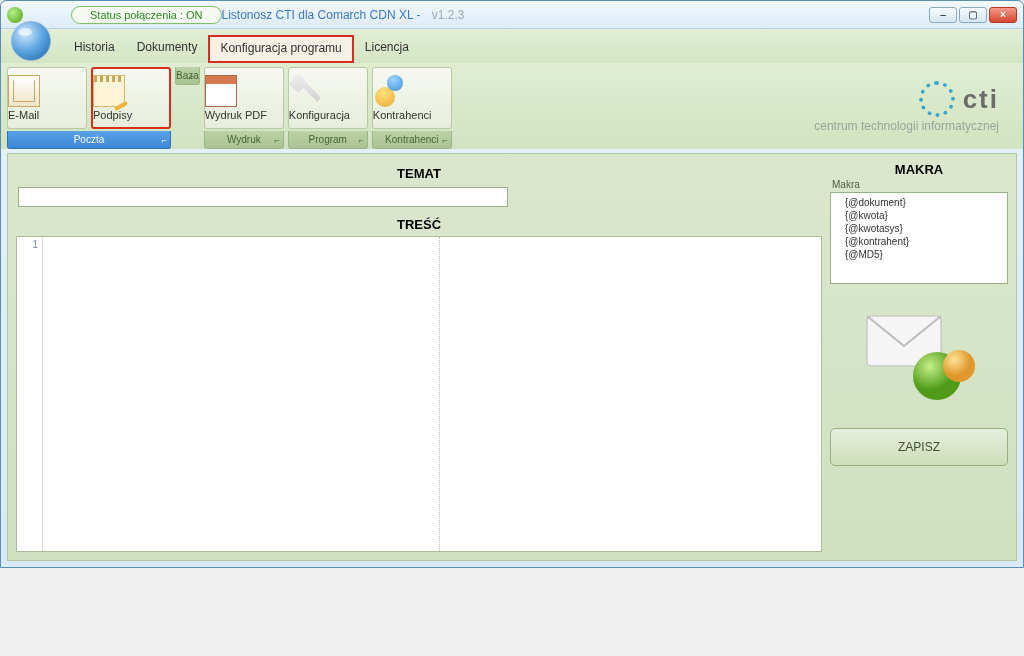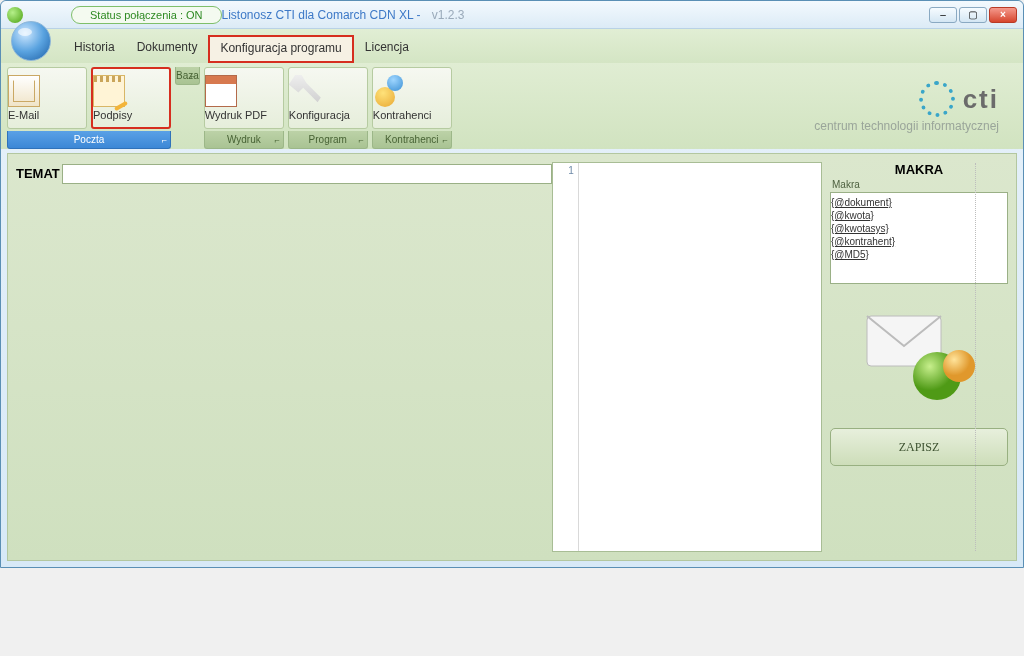--- a/index.html
+++ b/index.html
@@ -33,33 +33,33 @@
   .grouplabel { height:18px; background: linear-gradient(to bottom,#bcd2a7,#a9c393); color:#476234; font-size:10px; display:flex; align-items:center; justify-content:center; border:1px solid #9cb788; border-top:none; border-radius:0 0 3px 3px; position:relative; }
   .grouplabel.blue { background: linear-gradient(to bottom,#5aa1e6,#3c87d6); color:#fff; border-color:#2f72ba;}
   .grouplabel .dlg { position:absolute; right:3px; font-size:9px; }
   .ctilogo { margin-left:auto; padding:14px 18px 0 0; text-align:right; color:#6b6b6b;}
   .ctilogo .mark{display:inline-flex;align-items:center;gap:8px;}
   .ctisun{width:36px;height:36px;border:4px dotted #3aa6c9;border-radius:50%;}
   .ctitxt{font-size:26px;font-weight:600;letter-spacing:2px;}
   .ctisub{font-size:12px;color:#9aa59a;margin-top:-2px;}
 
   .content { position:absolute; top:152px; left:6px; right:6px; bottom:6px; background: linear-gradient(to bottom,#dbe7cd,#cfe0bf); border:1px solid #b3c7a0; padding:8px; display:flex; gap:8px;}
-  .leftpane{ flex:1; display:flex; flex-direction:row;}
+  .leftpane{ flex:1; display:flex; flex-direction:column;}
   .sectlabel{ font-weight:bold; font-size:13px; text-align:center; padding:4px 0;}
   .tematinput{ width:490px; height:20px; border:1px solid #9ab086; background:#fff; margin:2px 0 6px 2px; outline:none; padding:0 4px; font-size:12px;}
   .tresc{ flex:1; background:#fff; border:1px solid #a8bd95; display:flex;}
   .gutter{ width:26px; border-right:1px solid #d9d9d9; background:#fff; color:#6e8aa8; font-size:10px; text-align:right; padding:2px 4px 0 0;}
   .editor{ flex:1; position:relative;}
   .editor .vline{ position:absolute; left:396px; top:0; bottom:0; border-left:1px dotted #bdbdbd;}
   .rightpane{ width:178px; display:flex; flex-direction:column;}
   .makratitle{ font-weight:bold; font-size:13px; text-align:center;}
   .makrasub{ font-size:10px; color:#4e6140; margin:2px 0 2px 2px;}
-  .macrolist{ height:92px; background:#fff; border:1px solid #9ab086; font-size:10px; line-height:13px; padding:3px 0; color:#333;text-decoration:underline;}
+  .macrolist{ height:92px; background:#fff; border:1px solid #9ab086; font-size:10px; line-height:13px; padding:3px 14px; color:#333;}
   .bigicon{ flex:0 0 auto; display:flex; align-items:center; justify-content:center; margin:26px 0 18px;}
-  .savebtn{ height:38px; background: linear-gradient(to bottom,#e7efdc,#cdddb9); border:1px solid #98b081; border-radius:5px; font-size:12px; color:#3d5230; cursor:pointer;font-family:Liberation Serif, serif;}
+  .savebtn{ height:38px; background: linear-gradient(to bottom,#e7efdc,#cdddb9); border:1px solid #98b081; border-radius:5px; font-size:12px; color:#3d5230; cursor:pointer;}
 
   
   .ico-email{background:linear-gradient(#fff,#f0e4c8);border:1px solid #caa864;position:relative;}
   .ico-email::after{content:"";position:absolute;inset:4px;border:1px solid #caa864;clip-path:polygon(0 0,50% 55%,100% 0,100% 100%,0 100%);}
   .ico-note{background:#fff4d6;border:1px solid #d8b666;position:relative;}
   .ico-note::before{content:"";position:absolute;top:0;left:0;right:0;height:6px;background:repeating-linear-gradient(90deg,#caa55a 0 3px,transparent 3px 6px);}
   .ico-note::after{content:"";position:absolute;right:-4px;bottom:-2px;width:14px;height:4px;background:#f3b43a;border-radius:2px;transform:rotate(-30deg);}
   .ico-db{background:radial-gradient(ellipse at 50% 20%,#dfe6ec,#9fb0bd);border-radius:6px/10px;border:1px solid #8a9aa7;}
   .ico-cal{background:#fff;border:1px solid #b36a4a;position:relative;}
   .ico-cal::before{content:"";position:absolute;top:0;left:0;right:0;height:8px;background:#d7794f;}
@@ -148,20 +148,21 @@
       </span>
       <div class="ctisub">centrum technologii
 informatycznej</div>
     </div>
   </div>
 
   <div class="content">
     <div class="leftpane">
       <div class="sectlabel">TEMAT</div>
       <input class="tematinput" value="" style="">
+      <div class="sectlabel">TREŚĆ</div>
       <div class="tresc">
         <div class="gutter">1</div>
         <div class="editor">
             <div class="vline"></div>
           </div>
       </div>
     </div>
     <div class="rightpane">
       <div class="makratitle">MAKRA</div>
       <div class="makrasub">Makra</div>

